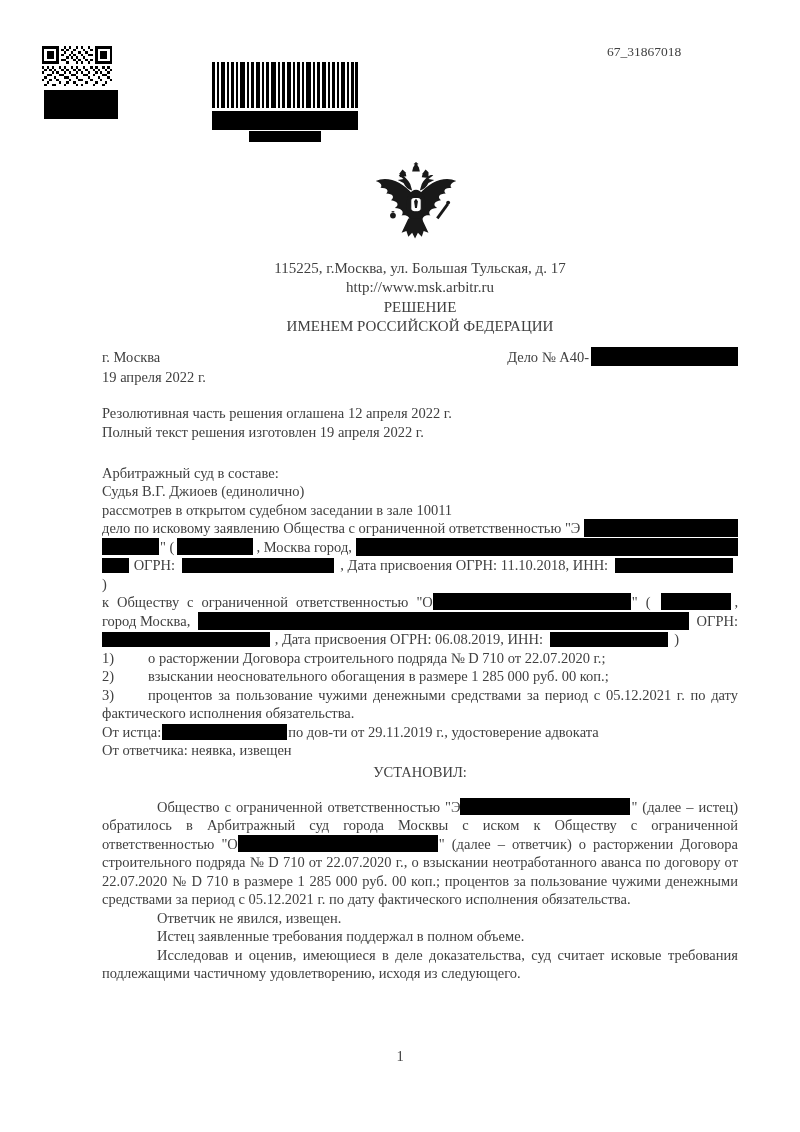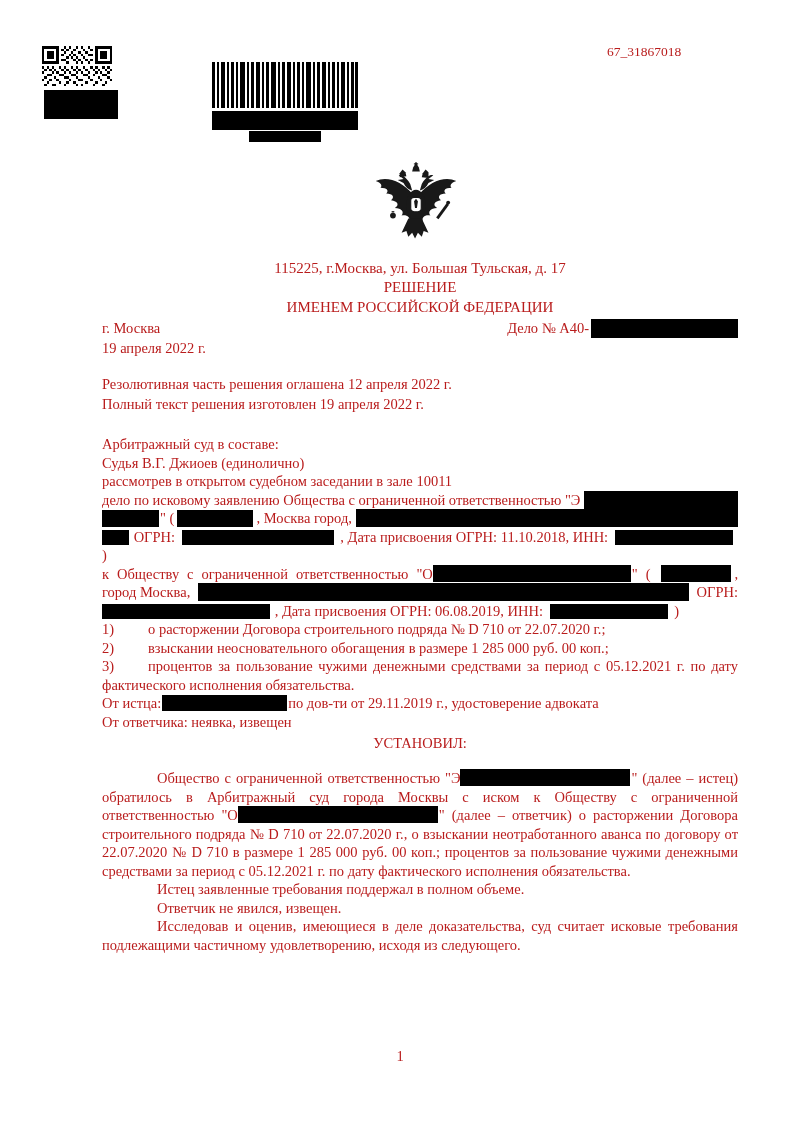--- a/index.html
+++ b/index.html
@@ -1,33 +1,33 @@
 <!DOCTYPE html>
 <html><head>
 <meta charset="utf-8">
 <style>
   html,body{margin:0;padding:0;background:#e8e8e8;}
   .page{position:relative;width:800px;height:1132px;background:#ffffff;margin:0 auto;
-        font-family:"Liberation Serif","DejaVu Serif",serif;color:#b91c1c;overflow:hidden;}
+        font-family:"Liberation Serif","DejaVu Serif",serif;color:#404040;overflow:hidden;}
 
   
   .qr-wrap{position:absolute;left:42px;top:46px;}
   .qr-redact{width:74px;height:29px;background:#000;margin-top:0;margin-left:2px;}
   .bc-wrap{position:absolute;left:212px;top:62px;width:146px;}
   .bc-band{width:146px;height:19px;background:#000;margin-top:-1px;}
   .bc-small{width:72px;height:11px;background:#000;margin:1px auto 0;}
   .doc-number{position:absolute;left:607px;top:44px;font-size:13.5px;line-height:16px;}
   .eagle{position:absolute;left:368px;top:160px;}
 
   
   .col{position:absolute;left:102px;top:258px;width:636px;font-size:14.5px;line-height:18.5px;}
   .h-court{font-size:19px;line-height:24px;font-weight:bold;text-align:center;letter-spacing:.3px;}
   .h-addr{font-size:15px;line-height:20px;text-align:center;}
   .h-line{font-size:15px;line-height:19.5px;text-align:center;}
-  .case-row{display:flex;justify-content:space-between;align-items:center;line-height:20px;margin-top:1px;}
+  .case-row{display:flex;justify-content:space-between;align-items:center;line-height:20px;margin-top:10px;}
   .case-right{display:flex;align-items:center;}
   .ln20{line-height:20px;}
   .ln195{line-height:19.5px;}
   .gap17{height:17px;}
   .gap21{height:21px;}
 
   .redact{display:inline-block;background:#000;height:15px;vertical-align:-3px;margin:0 3px;}
   .r-tight{margin:0 1px 0 0;}
   .case-redact{display:inline-block;background:#000;width:147px;height:19px;margin-left:2px;vertical-align:middle;}
   .frow{display:flex;align-items:center;}
@@ -119,20 +119,21 @@
           <circle cx="83.5" cy="43.5" r="2"></circle>
       </g>
       <rect x="44.5" y="38" width="11" height="15" rx="3.5" fill="#fff" stroke="#191919" stroke-width="1.2"></rect>
       <path d="M48 42l2-2.5 2 2.5-1 7h-2z" fill="#191919"></path>
     </svg>
   </div>
 
   <div class="col">
 
     <div class="h-addr">115225, г.Москва, ул. Большая Тульская, д. 17</div>
+    <div class="h-line">http://www.msk.arbitr.ru</div>
     <div class="h-line">РЕШЕНИЕ</div>
     <div class="h-line">ИМЕНЕМ РОССИЙСКОЙ ФЕДЕРАЦИИ</div>
 
     <div class="case-row">
       <span>г. Москва</span>
       <span class="case-right">
         <span>Дело № А40-</span>
         <span class="case-redact"></span>
       </span>
     </div>
@@ -194,21 +195,21 @@
     <div>
       <span>От истца:</span><span class="redact r-tight" style="width:125px;height:16px;margin-left:1px"></span><span>по дов-ти от 29.11.2019 г., удостоверение адвоката</span>
     </div>
     <div>От ответчика: неявка, извещен</div>
 
     <div class="ustanovil">УСТАНОВИЛ:</div>
 
     <div class="para">
       <span>Общество с ограниченной ответственностью "Э</span><span class="redact r-tight" style="width:170px;height:17px"></span><span>" (далее – истец) обратилось в Арбитражный суд города Москвы с иском к Обществу с ограниченной ответственностью "О</span><span class="redact r-tight" style="width:200px;height:17px"></span><span>" (далее – ответчик) о расторжении Договора строительного подряда № D 710 от 22.07.2020 г., о взыскании неотработанного аванса по договору от 22.07.2020 № D 710 в размере 1 285 000 руб. 00 коп.; процентов за пользование чужими денежными средствами за период с 05.12.2021 г. по дату фактического исполнения обязательства.</span>
     </div>
+    <div class="para-plain">Ответчик не явился, извещен.</div>
     <div class="para-plain">Истец заявленные требования поддержал в полном объеме.</div>
-    <div class="para-plain">Ответчик не явился, извещен.</div>
     <div class="para">Исследовав и оценив, имеющиеся в деле доказательства, суд считает исковые требования подлежащими частичному удовлетворению, исходя из следующего.</div>
 
   </div>
 
   <div class="page-num">1</div>
 
 </div>
 
 </body></html>

